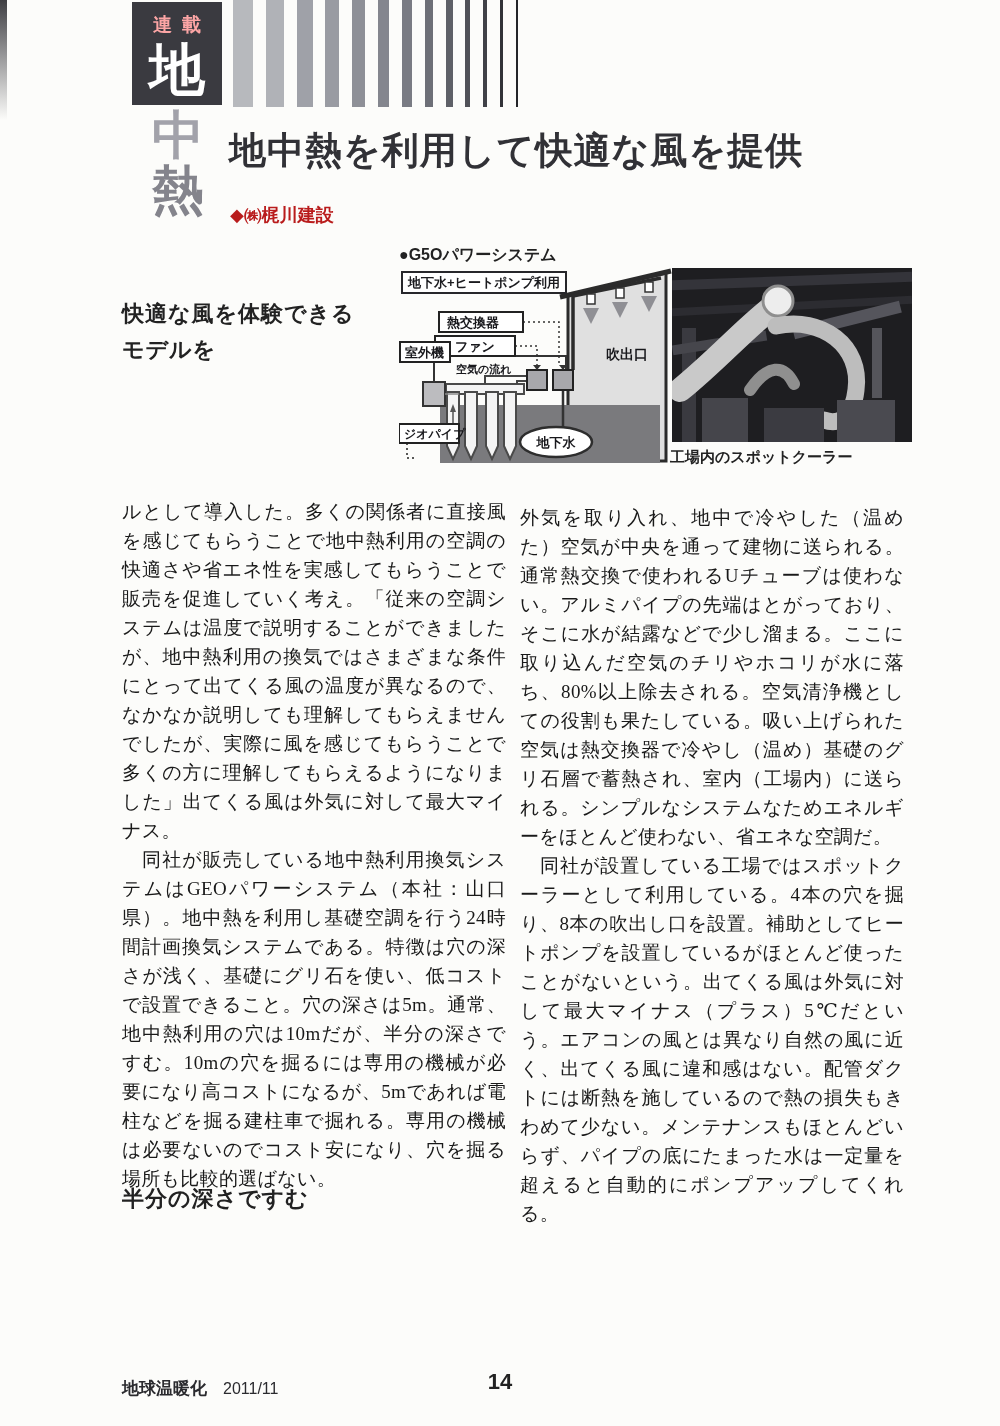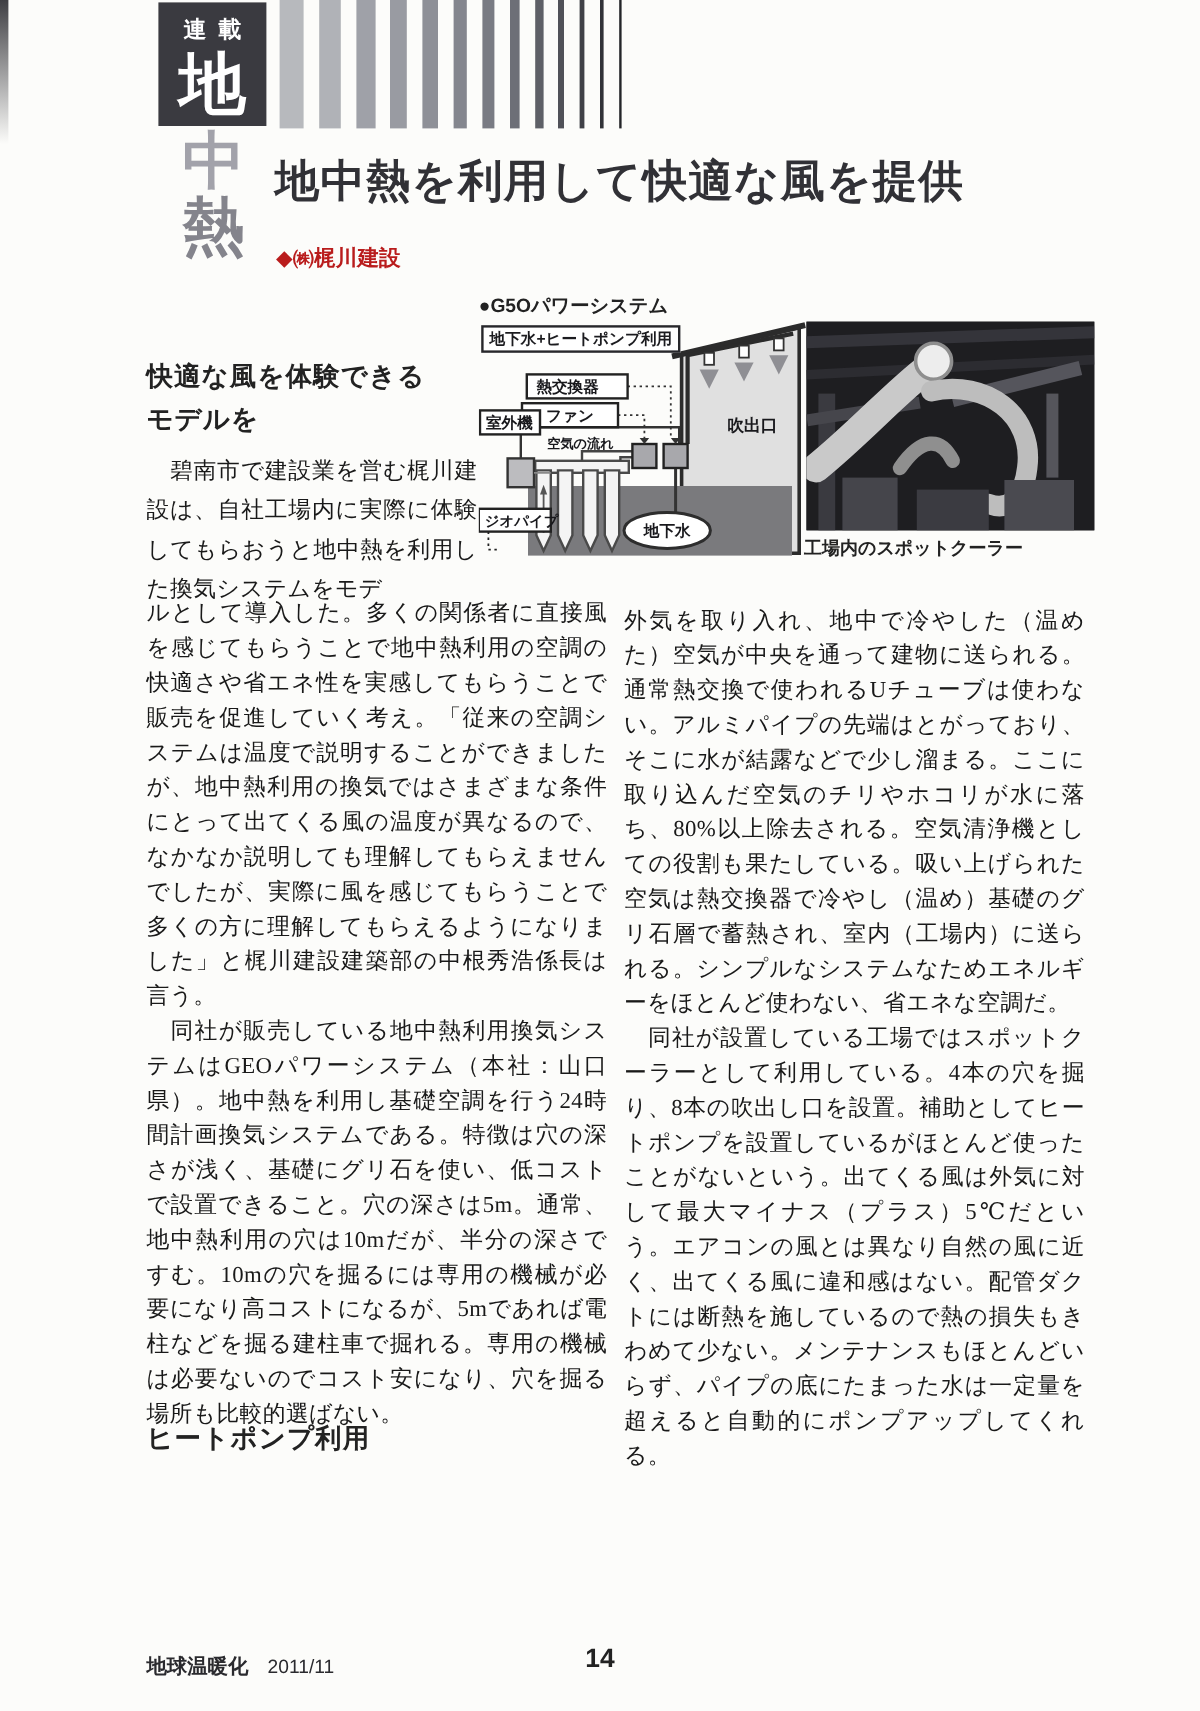--- a/index.html
+++ b/index.html
@@ -9,21 +9,21 @@
     font-family:"Liberation Serif","DejaVu Serif",serif;color:#1c1c1c;
   }
   .abs{position:absolute;}
   .sans{font-family:"Liberation Sans","DejaVu Sans",sans-serif;}
 
   
   .series-box{
     left:132px;top:2px;width:90px;height:103px;background:#3a3a40;
     display:flex;flex-direction:column;align-items:center;
   }
-  .series-label{color:#ffffff;font-size:19px;font-weight:bold;letter-spacing:10px;
+  .series-label{color:#fca5a5;font-size:19px;font-weight:bold;letter-spacing:10px;
     margin-top:10px;text-indent:10px;}
   .series-char-main{color:#fff;font-size:56px;font-weight:bold;line-height:60px;margin-top:2px;}
   .series-char{left:146px;width:64px;text-align:center;font-size:52px;font-weight:bold;line-height:54px;}
   .series-char.c2{top:108px;color:#a2a2aa;}
   .series-char.c3{top:163px;color:#84848c;}
   .stripes{left:233px;top:0;width:285px;height:107px;display:flex;
     justify-content:space-between;align-items:stretch;}
   .stripe{height:107px;}
   .main-title{left:229px;top:126px;font-size:37px;font-weight:bold;color:#313136;letter-spacing:1px;}
   .company-line{left:230px;top:203px;font-size:18px;font-weight:bold;color:#b91c1c;}
@@ -185,26 +185,25 @@
       <rect x="165" y="132" width="58" height="42" fill="#4a4a50"></rect>
       <rect x="200" y="60" width="10" height="70" fill="#55555b"></rect>
     </svg>
   </div>
   <div class="abs photo-caption sans">工場内のスポットクーラー</div>
 
   <div class="abs col-heading h1 sans">
     <div>快適な風を体験できる</div>
     <div>モデルを</div>
   </div>
-  <p class="abs body pA">　碧南市で建設業を営む梶川建設は、自社工場内に実際に体験してもらおうと地中熱を利用した換気システムをモデ</p>
   <div class="abs pB">
-    <p class="body">ルとして導入した。多くの関係者に直接風を感じてもらうことで地中熱利用の空調の快適さや省エネ性を実感してもらうことで販売を促進していく考え。「従来の空調システムは温度で説明することができましたが、地中熱利用の換気ではさまざまな条件にとって出てくる風の温度が異なるので、なかなか説明しても理解してもらえませんでしたが、実際に風を感じてもらうことで多くの方に理解してもらえるようになりました」と梶川建設建築部の中根秀浩係長は言う。</p>
+    <p class="body">ルとして導入した。多くの関係者に直接風を感じてもらうことで地中熱利用の空調の快適さや省エネ性を実感してもらうことで販売を促進していく考え。「従来の空調システムは温度で説明することができましたが、地中熱利用の換気ではさまざまな条件にとって出てくる風の温度が異なるので、なかなか説明しても理解してもらえませんでしたが、実際に風を感じてもらうことで多くの方に理解してもらえるようになりました」出てくる風は外気に対して最大マイナス。</p>
     <p class="body">　同社が販売している地中熱利用換気システムはGEOパワーシステム（本社：山口県）。地中熱を利用し基礎空調を行う24時間計画換気システムである。特徴は穴の深さが浅く、基礎にグリ石を使い、低コストで設置できること。穴の深さは5m。通常、地中熱利用の穴は10mだが、半分の深さですむ。10mの穴を掘るには専用の機械が必要になり高コストになるが、5mであれば電柱などを掘る建柱車で掘れる。専用の機械は必要ないのでコスト安になり、穴を掘る場所も比較的選ばない。</p>
   </div>
-  <div class="abs col-heading h2 sans">ヒートポンプ利用</div>
+  <div class="abs col-heading h2 sans">半分の深さですむ</div>
 
   <div class="abs colR">
     <p class="body">外気を取り入れ、地中で冷やした（温めた）空気が中央を通って建物に送られる。通常熱交換で使われるUチューブは使わない。アルミパイプの先端はとがっており、そこに水が結露などで少し溜まる。ここに取り込んだ空気のチリやホコリが水に落ち、80%以上除去される。空気清浄機としての役割も果たしている。吸い上げられた空気は熱交換器で冷やし（温め）基礎のグリ石層で蓄熱され、室内（工場内）に送られる。シンプルなシステムなためエネルギーをほとんど使わない、省エネな空調だ。</p>
     <p class="body">　同社が設置している工場ではスポットクーラーとして利用している。4本の穴を掘り、8本の吹出し口を設置。補助としてヒートポンプを設置しているがほとんど使ったことがないという。出てくる風は外気に対して最大マイナス（プラス）5℃だという。エアコンの風とは異なり自然の風に近く、出てくる風に違和感はない。配管ダクトには断熱を施しているので熱の損失もきわめて少ない。メンテナンスもほとんどいらず、パイプの底にたまった水は一定量を超えると自動的にポンプアップしてくれる。</p>
   </div>
 
   <div class="abs footer-left sans">
     <span class="footer-journal">地球温暖化</span><span>2011/11</span>
   </div>
   <div class="abs page-num sans">14</div>

